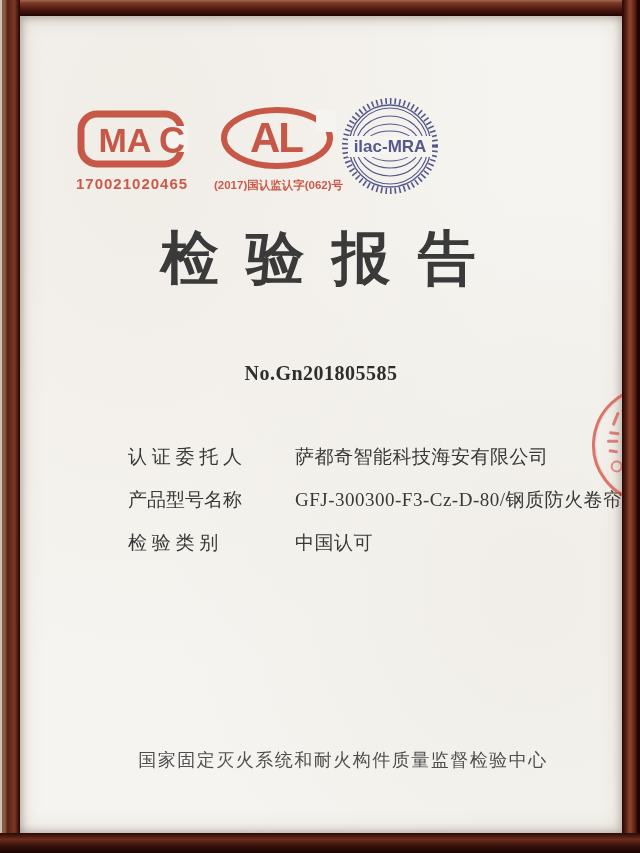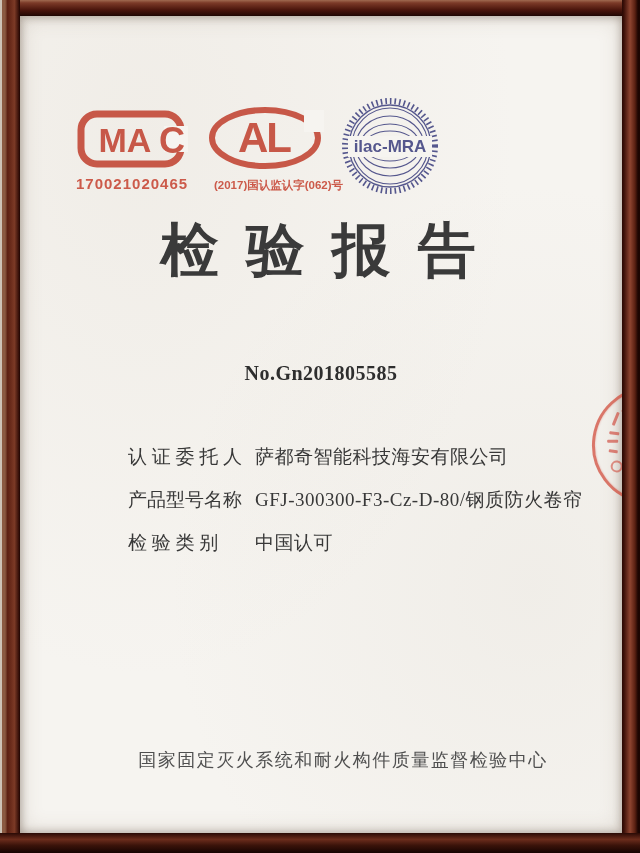--- a/index.html
+++ b/index.html
@@ -25,40 +25,40 @@
       radial-gradient(ellipse at 20% 15%, rgba(210,200,185,.16), transparent 55%),
       radial-gradient(ellipse at 85% 70%, rgba(205,198,185,.14), transparent 50%),
       #f6f4f0;
     box-shadow:inset 0 0 22px rgba(110,85,60,.20), inset 3px 3px 7px rgba(60,40,28,.22),
                inset -3px -3px 7px rgba(60,40,28,.18);
     overflow:hidden;
   }
   .abs{position:absolute;}
   .cma{left:56px;top:94px;width:112px;text-align:center;}
   .cma-number{margin-top:3px;font-size:15px;font-weight:bold;letter-spacing:1px;color:#cc5a4a;}
-  .cal{left:186px;top:90px;width:130px;text-align:left;}
+  .cal{left:186px;top:90px;width:130px;text-align:right;}
   .cal-caption{margin-top:2px;font-size:11.5px;font-weight:bold;color:#cc5a4a;white-space:nowrap;margin-left:8px;}
   .ilac{left:320px;top:80px;width:100px;height:100px;}
   .cnas{left:402px;top:94px;width:104px;height:68px;}
   .accred{left:504px;top:82px;width:96px;color:#50528a;font-weight:bold;}
   .accred div{font-size:12.5px;line-height:17px;white-space:nowrap;}
   
   .title{
-    left:0;right:0;top:196px;text-align:center;
+    left:0;right:0;top:204px;text-align:center;
     font-size:58px;font-weight:bold;color:#3a3a3a;letter-spacing:0.10em;
     font-family:"Liberation Sans","DejaVu Sans",sans-serif;white-space:nowrap;
   }
   .report-no{
     left:0;right:0;top:346px;text-align:center;
     font-family:"Liberation Serif","DejaVu Serif",serif;
     font-size:20px;font-weight:bold;color:#2e2e2e;letter-spacing:0.5px;
   }
   .fields{left:108px;top:428px;width:470px;}
   .field-row{display:flex;align-items:baseline;height:43px;
-    font-family:"Liberation Serif","DejaVu Serif",serif;color:#383838;}
+    font-family:"Liberation Serif","DejaVu Serif",serif;color:#383838;gap:40px;}
   .field-label{width:112px;font-size:19px;white-space:nowrap;flex:0 0 auto;}
   .field-value{margin-left:15px;font-size:19px;white-space:nowrap;letter-spacing:0.5px;}
   .footer-org{
     left:0;right:0;top:732px;text-align:center;
     font-size:18px;color:#4f4f4f;letter-spacing:1.5px;font-weight:500;white-space:nowrap;padding-left:44px;
   }
   
   .stamp{
     left:572px;top:370px;width:112px;height:112px;border-radius:50%;
     border:3px solid rgba(208,70,54,.72);

